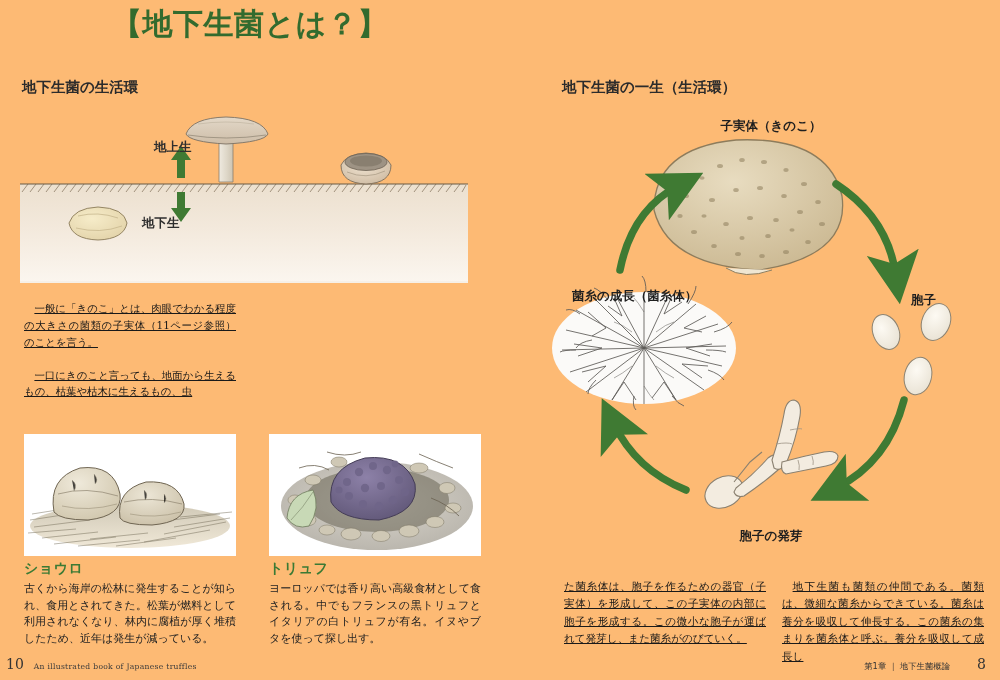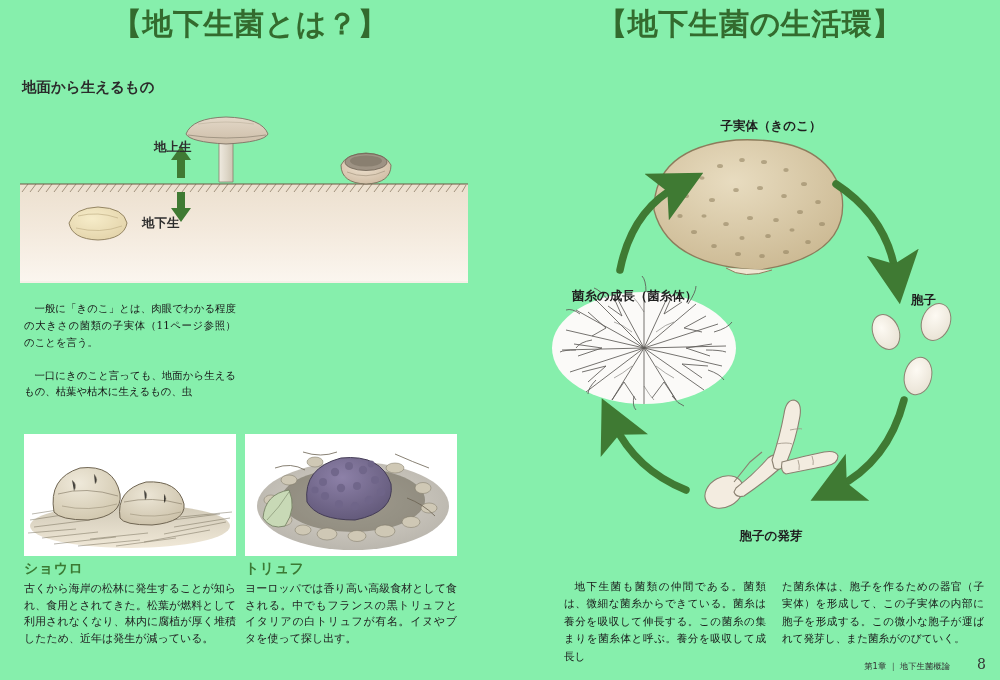--- a/index.html
+++ b/index.html
@@ -9,21 +9,21 @@
   }
   body {
     width: 1000px;
     height: 680px;
     position: relative;
     overflow: hidden;
     font-family: "Liberation Sans", "DejaVu Sans", sans-serif;
     color: #1a1a1a;
   }
   .spread { position: absolute; inset: 0; display: flex; }
-  .page { position: relative; width: 500px; height: 680px; background: #86efac; }
+  .page { position: relative; width: 500px; height: 680px; background: #fdba74; }
   .page.left { }
   .page.right { }
 
   
   .page-title {
     position: absolute;
     top: 4px;
     width: 100%;
     text-align: center;
     font-family: "DejaVu Sans", "Liberation Sans", sans-serif;
@@ -60,20 +60,21 @@
     white-space: nowrap;
   }
   .label-above { left: 140px; top: 29px; }
   .label-below { left: 128px; top: 105px; }
 
   
   .body-cols {
     position: absolute;
     display: flex;
     gap: 16px;
+    text-decoration: underline;
   }
   .left .body-cols { left: 24px; top: 300px; width: 440px; }
   .right .body-cols { left: 64px; top: 578px; width: 420px; }
   .body-col {
     width: 212px;
     font-family: "DejaVu Serif", "Liberation Serif", serif;
     font-size: 10.4px;
     line-height: 1.62;
     text-align: justify;
     color: #171717;
@@ -82,21 +83,21 @@
   .body-col p { margin: 0; text-indent: 1em; }
   .body-col p + p { margin-top: 16px; }
 
   
   .photo-row {
     position: absolute;
     left: 24px;
     top: 434px;
     width: 440px;
     display: flex;
-    gap: 9px;
+    gap: 33px;
   }
   .photo-card { width: 212px; }
   .photo-frame {
     width: 212px;
     height: 122px;
     position: relative;
     overflow: hidden;
     background: #fff;
   }
   .photo-frame svg { display: block; }
@@ -156,21 +157,21 @@
   .running-head-jp { font-size: 8.4px; font-family: "DejaVu Sans", "Liberation Sans", sans-serif; color: #333; }
 </style>
 </head>
 <body>
 
 <div class="spread">
 
   <div class="page left">
 
     <div class="page-title">【地下生菌とは？】</div>
-    <div class="section-label">地面から生えるもの</div>
+    <div class="section-label">地下生菌の生活環</div>
 
     <div class="soil-figure">
       <svg width="460" height="175" viewBox="0 0 460 175">
         <defs>
           <linearGradient id="soilGrad" x1="0" y1="0" x2="0" y2="1">
             <stop offset="0%" stop-color="#ece0cf"></stop>
             <stop offset="45%" stop-color="#f3e9dc"></stop>
             <stop offset="100%" stop-color="#fbf6ef"></stop>
           </linearGradient>
           <linearGradient id="capGrad" x1="0" y1="0" x2="0" y2="1">
@@ -413,25 +414,29 @@
               <path d="M150,20 q18,8 34,14"></path>
                 <path d="M162,64 q16,6 28,18"></path>
             </g>
           </svg>
         </div>
         <div class="caption-title">トリュフ</div>
         <div class="caption-body">ヨーロッパでは香り高い高級食材として食される。中でもフランスの黒トリュフとイタリアの白トリュフが有名。イヌやブタを使って探し出す。</div>
       </div>
     </div>
 
+    <div class="footer">
+      <span class="folio">10</span>
+      <span class="running-head">An illustrated book of Japanese truffles</span>
+    </div>
   </div>
 
   <div class="page right">
 
-    <div class="page-title">【地下生菌の生活環】</div>
+    <div class="section-label">地下生菌の一生（生活環）</div>
 
     <div class="cycle">
       <svg width="470" height="460" viewBox="0 0 470 460">
         <defs>
           <radialGradient id="fruitBodyGrad" cx="0.42" cy="0.32" r="0.78">
             <stop offset="0%" stop-color="#e8dcc0"></stop>
             <stop offset="100%" stop-color="#c9b68f"></stop>
           </radialGradient>
           <radialGradient id="sporeGrad" cx="0.4" cy="0.35" r="0.8">
             <stop offset="0%" stop-color="#fdfaf3"></stop>
@@ -530,24 +535,24 @@
       </svg>
 
       <div class="cycle-label cl-fruitbody">子実体（きのこ）</div>
       <div class="cycle-label cl-spore">胞子</div>
       <div class="cycle-label cl-mycelium">菌糸の成長（菌糸体）</div>
       <div class="cycle-label cl-germ">胞子の発芽</div>
     </div>
 
     <div class="body-cols">
       <div class="body-col">
-        <p>地下生菌も菌類の仲間である。菌類は、微細な菌糸からできている。菌糸は養分を吸収して伸長する。この菌糸の集まりを菌糸体と呼ぶ。養分を吸収して成長し</p>
+        <p style="text-indent:0">た菌糸体は、胞子を作るための器官（子実体）を形成して、この子実体の内部に胞子を形成する。この微小な胞子が運ばれて発芽し、また菌糸がのびていく。</p>
       </div>
       <div class="body-col">
-        <p style="text-indent:0">た菌糸体は、胞子を作るための器官（子実体）を形成して、この子実体の内部に胞子を形成する。この微小な胞子が運ばれて発芽し、また菌糸がのびていく。</p>
+        <p>地下生菌も菌類の仲間である。菌類は、微細な菌糸からできている。菌糸は養分を吸収して伸長する。この菌糸の集まりを菌糸体と呼ぶ。養分を吸収して成長し</p>
       </div>
     </div>
 
     <div class="footer">
       <span class="running-head-jp">第1章 ｜ 地下生菌概論</span>
       <span class="folio">8</span>
     </div>
   </div>
 </div>
 

